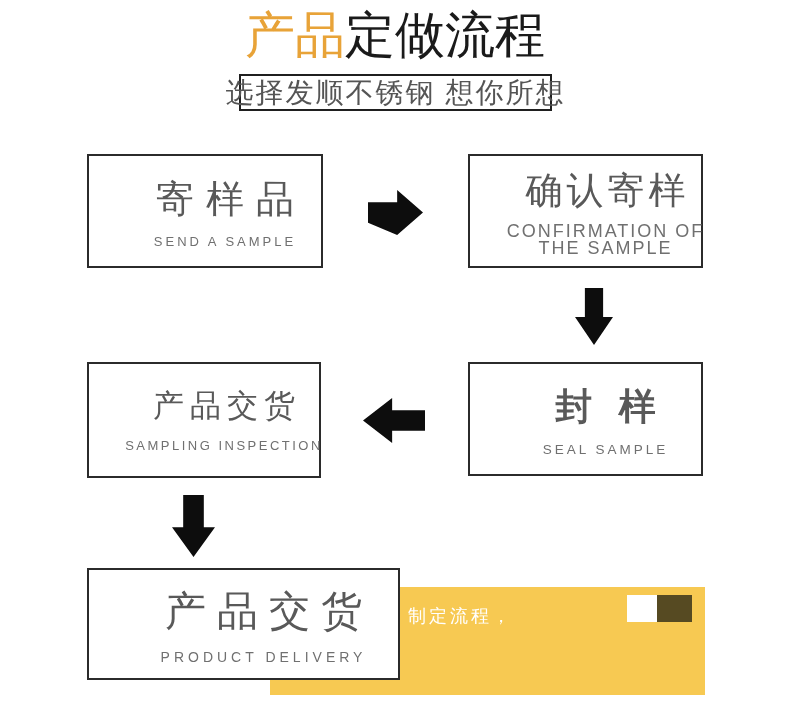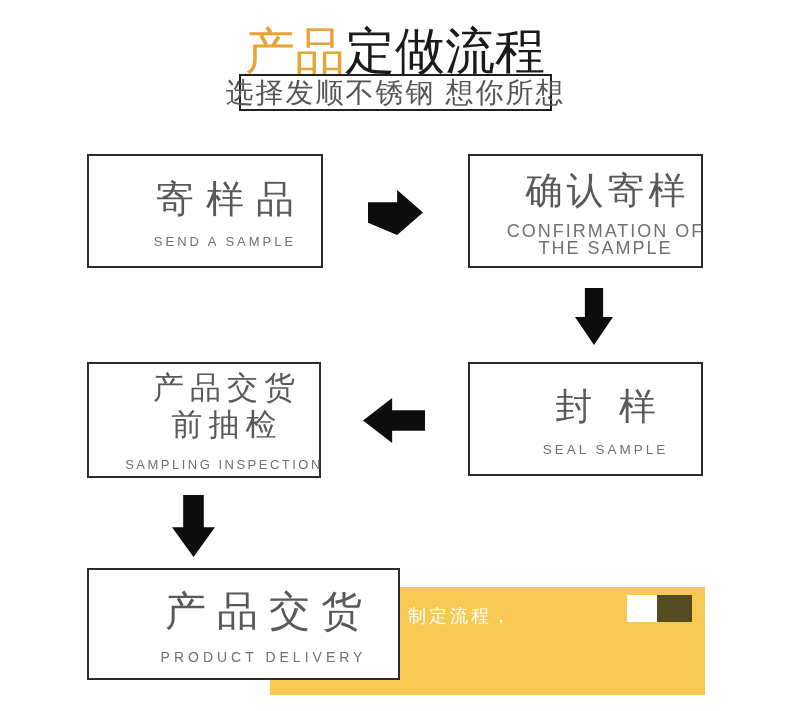--- a/index.html
+++ b/index.html
@@ -14,21 +14,21 @@
     height: 711px;
     margin: 0 auto;
     background: #ffffff;
     overflow: hidden;
   }
 
   
   .title {
     position: absolute;
     left: 0; right: 0; top: 4px;
-    margin: 16px;
+    margin: 0;
     text-align: center;
     font-size: 50px;
     line-height: 62px;
     font-weight: 500;
     letter-spacing: 0px;
     white-space: nowrap;
   }
   .title .accent { color: var(--accent-gold, #E8A338); }
   .title .rest   { color: var(--title-dark, #1A1A1A); }
 
@@ -77,21 +77,21 @@
 
   .box-confirm { left: 468px; top: 154px; width: 235px; height: 114px; }
   .box-confirm .zh { font-size: 37px; letter-spacing: 4px; text-indent: 4px; }
   .box-confirm .en { font-size: 18px; letter-spacing: 2px; line-height: 17px; margin-top: 7px; }
 
   .box-inspect { left: 87px;  top: 362px; width: 234px; height: 116px; }
   .box-inspect .zh { font-size: 31px; letter-spacing: 6px; text-indent: 6px; line-height: 37px; }
   .box-inspect .en { font-size: 13px; letter-spacing: 2.5px; margin-top: 14px; }
 
   .box-seal    { left: 468px; top: 362px; width: 235px; height: 114px; }
-  .box-seal .zh { font-size: 37px; letter-spacing: 8px; text-indent: 8px; }
+  .box-seal .zh { font-size: 37px; letter-spacing: 8px; text-indent: 8px; font-weight: bold; }
   .box-seal .en { font-size: 13.5px; letter-spacing: 3px; margin-top: 10px; }
 
   .box-deliver { left: 87px;  top: 568px; width: 313px; height: 112px; z-index: 2; }
   .box-deliver .zh { font-size: 41px; letter-spacing: 11px; text-indent: 11px; }
   .box-deliver .en { font-size: 14px; letter-spacing: 4px; margin-top: 10px; }
 
   
   .arrow {
     position: absolute;
     background: var(--arrow-black, #0D0D0D);
@@ -171,21 +171,20 @@
   <div class="flow-box box-seal">
     <div class="zh">封 样</div>
     <div class="en">SEAL SAMPLE</div>
   </div>
 
   <div class="arrow arrow-left"></div>
 
   <div class="flow-box box-inspect">
     <div class="zh">
       <div>产品交货</div>
-      <div>前抽检</div>
     </div>
     <div class="en">SAMPLING INSPECTION</div>
   </div>
 
   <div class="arrow arrow-down-b"></div>
 
   <div class="callout">
     <div class="swatch swatch-white"></div>
     <div class="swatch swatch-dark"></div>
     <div class="callout-text">

